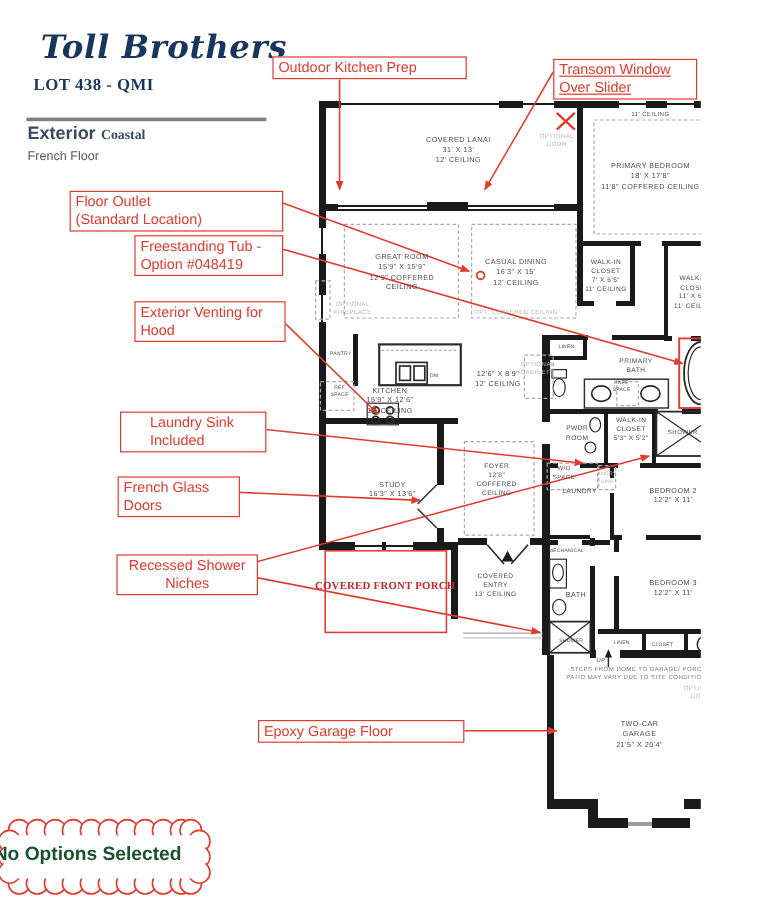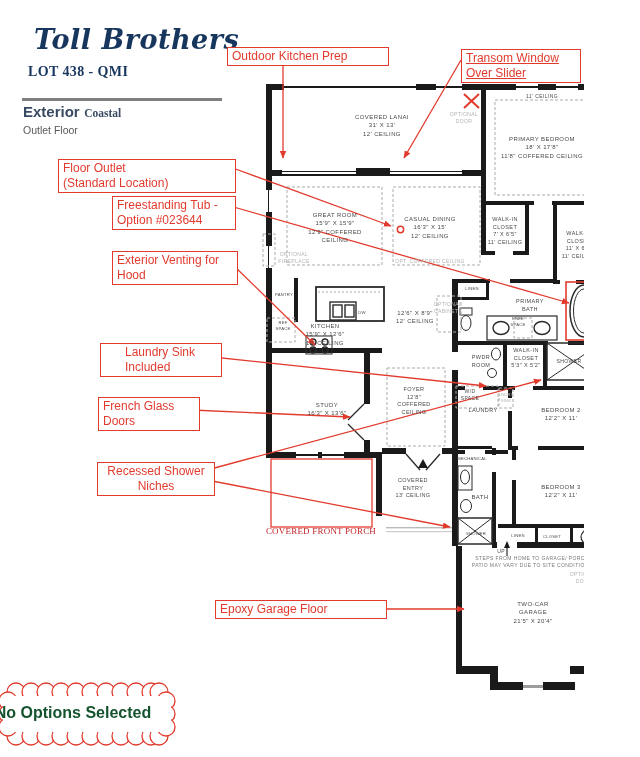--- a/index.html
+++ b/index.html
@@ -18,21 +18,21 @@
   
   .lbl,.lbl-sm,.lbl-xs,.lbl-xxs{position:absolute;transform:translate(-50%,-50%);
      color:#4a4a4a;text-align:center;white-space:pre;line-height:1.4;letter-spacing:.4px;}
   .lbl{font-size:6px;}
   .lbl-sm{font-size:5.5px;}
   .lbl-xs{font-size:5px;}
   .lbl-xxs{font-size:4.2px;letter-spacing:.2px;}
   .gray{color:#b3b3b3;}
   .dim{color:#7a7a7a;}
   .porch-lbl{position:absolute;transform:translate(-50%,-50%);font-family:"Liberation Serif",serif;
-     font-weight:400;font-size:9px;color:#c1272d;white-space:pre;letter-spacing:.2px;margin-top:43px;}
+     font-weight:700;font-size:9px;color:#c1272d;white-space:pre;letter-spacing:.2px;}
   
   .callout{position:absolute;border:1.5px solid #e23b2e;background:#fff;color:#e23b2e;
      font-size:12px;line-height:1.25;padding:1px 4px;white-space:pre;z-index:5;}
   
   .no-options{position:absolute;left:73px;top:713px;transform:translate(-50%,-50%);
      font-weight:700;font-size:16px;color:#14532d;white-space:pre;z-index:4;}
   svg{position:absolute;left:0;top:0;}
 </style>
 </head>
 <body>
@@ -277,21 +277,21 @@
     </g>
   </svg>
 
   <div class="brand">Toll Brothers</div>
   <div class="lot">LOT 438 - QMI</div>
   <div class="rule"></div>
   <div class="plan-name">
     <span class="nm">Exterior</span>
     <span class="st">Coastal</span>
   </div>
-  <div class="floor">Outlet Floor</div>
+  <div class="floor">French Floor</div>
 
   <div id="plan-labels">
       <div class="lbl" style="left: 382px; top: 126px;">COVERED LANAI
 31' X 13'
 12' CEILING</div>
       <div class="lbl-xs gray" style="left: 464px; top: 118px;">OPTIONAL
 DOOR</div>
       <div class="lbl-xs" style="left: 542px; top: 96px;">11' CEILING</div>
       <div class="lbl" style="left: 542px; top: 148px;">PRIMARY BEDROOM
 18' X 17'8"
@@ -372,21 +372,21 @@
     </div>
   <div class="porch-lbl" style="left:321px;top:488px;">COVERED FRONT PORCH</div>
 
   <div id="callouts">
       <div class="callout" style="left: 227px; top: 47px; width: 152px;">Outdoor Kitchen Prep</div>
       <div class="callout" style="left: 461px; top: 49px; width: 110px; text-decoration: underline;">Transom Window
 Over Slider</div>
       <div class="callout" style="left: 58px; top: 159px; width: 168px;">Floor Outlet
 (Standard Location)</div>
       <div class="callout" style="left: 112px; top: 196px; width: 114px;">Freestanding Tub -
-Option #023644</div>
+Option #048419</div>
       <div class="callout" style="left: 112px; top: 251px; width: 116px;">Exterior Venting for
 Hood</div>
       <div class="callout" style="left: 100px; top: 343px; width: 92px; padding-left: 24px;">Laundry Sink
 Included</div>
       <div class="callout" style="left: 98px; top: 397px; width: 92px;">French Glass
 Doors</div>
       <div class="callout" style="left: 97px; top: 462px; width: 108px; text-align: center;">Recessed Shower
 Niches</div>
       <div class="callout" style="left: 215px; top: 600px; width: 162px;">Epoxy Garage Floor</div>
     </div>

